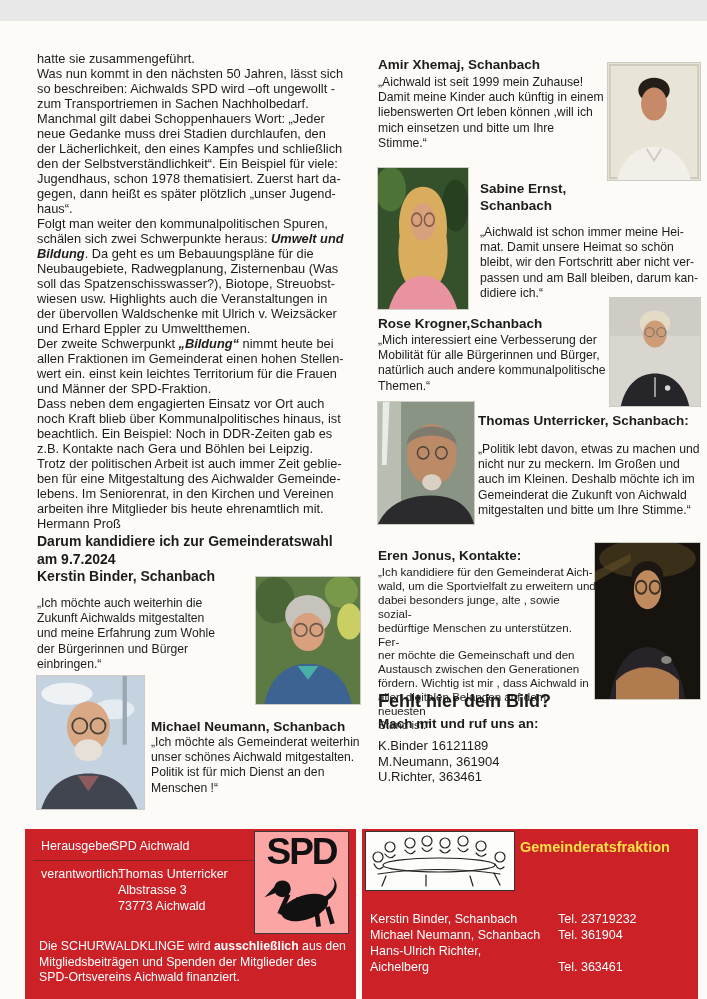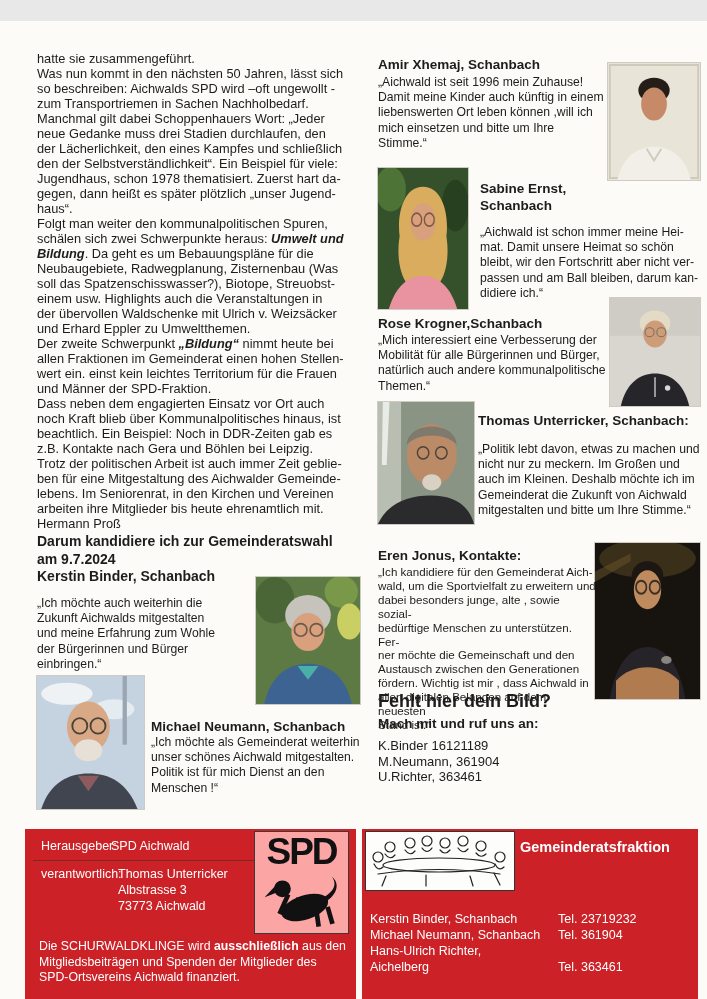--- a/index.html
+++ b/index.html
@@ -37,21 +37,21 @@
 den der Selbstverständlichkeit“. Ein Beispiel für viele:
 Jugendhaus, schon 1978 thematisiert. Zuerst hart da-
 gegen, dann heißt es später plötzlich „unser Jugend-
 haus“.</div>
 
   <div class="abs body-text pre" style="left:37px;top:195px;width:332px;"><span>Folgt man weiter den kommunalpolitischen Spuren,
 schälen sich zwei Schwerpunkte heraus: </span><span class="bi">Umwelt und
 Bildung</span><span>. Da geht es um Bebauungspläne für die
 Neubaugebiete, Radwegplanung, Zisternenbau (Was
 soll das Spatzenschisswasser?), Biotope, Streuobst-
-einem usw. Highlights  auch die Veranstaltungen in
+wiesen usw. Highlights  auch die Veranstaltungen in
 der übervollen Waldschenke mit Ulrich v. Weizsäcker
 und Erhard Eppler zu Umweltthemen.
 Der zweite Schwerpunkt </span><span class="bi">„Bildung“</span><span>  nimmt heute bei
 allen Fraktionen im Gemeinderat einen hohen Stellen-
 wert ein. einst kein leichtes Territorium für die Frauen
 und Männer der SPD-Fraktion.
 Dass neben dem engagierten Einsatz vor Ort  auch
 noch Kraft blieb über Kommunalpolitisches hinaus, ist
 beachtlich. Ein Beispiel: Noch in DDR-Zeiten gab es
 z.B. Kontakte nach Gera und Böhlen bei Leipzig.
@@ -103,21 +103,21 @@
 
   <div class="abs" style="left:151px;top:698px;width:225px;">
     <div class="cand-name">Michael Neumann, Schanbach</div>
     <div class="quote pre">„Ich möchte als Gemeinderat weiterhin
 unser schönes Aichwald mitgestalten.
 Politik ist für mich Dienst an den
 Menschen !“</div>
   </div>
 
   <div class="abs cand-name" style="left:378px;top:36px;">Amir Xhemaj, Schanbach</div>
-  <div class="abs quote pre" style="left:378px;top:54px;width:228px;">„Aichwald ist seit 1996 mein Zuhause!
+  <div class="abs quote pre" style="left:378px;top:54px;width:228px;">„Aichwald ist seit 1999 mein Zuhause!
 Damit meine Kinder auch künftig in einem
 liebenswerten Ort leben können ,will ich
 mich einsetzen und bitte um Ihre Stimme.“</div>
   <div class="photo" style="left:608px;top:42px;width:92px;height:117px;">
     <svg viewBox="0 0 100 120" preserveAspectRatio="none">
       <rect width="100" height="120" fill="#e9e4d8"></rect>
       <rect x="2" y="2" width="96" height="116" fill="none" stroke="#cfc9ba" stroke-width="2"></rect>
       <ellipse cx="50" cy="28" rx="17" ry="13" fill="#241d18"></ellipse>
       <ellipse cx="50" cy="42" rx="14" ry="17" fill="#c78a68"></ellipse>
       <path d="M10,120 C16,96 32,86 50,86 C68,86 84,96 90,120 Z" fill="#f1efe7"></path>
@@ -268,21 +268,21 @@
             <path d="M110,21 q5,6 10,1"></path>
           <path d="M8,32 q4,8 9,3"></path>
             <path d="M129,32 q4,8 9,3"></path>
           <path d="M20,44 l-4,10"></path>
             <path d="M60,43 l0,11"></path>
           <path d="M104,44 l3,10"></path>
             <path d="M128,41 l6,12"></path>
         </g>
       </svg>
     </div>
-    <div class="abs b" style="left:158px;top:10px;font-size:14.5px;color:#ffffff;">Gemeinderatsfraktion</div>
+    <div class="abs b" style="left:158px;top:10px;font-size:14.5px;color:#fde047;">Gemeinderatsfraktion</div>
 
     <span class="abs ftext" style="left:8px;top:82px;">Kerstin Binder, Schanbach</span>
     <span class="abs ftext" style="left:196px;top:82px;">Tel.  23719232</span>
     <span class="abs ftext" style="left:8px;top:98px;">Michael Neumann, Schanbach</span>
     <span class="abs ftext" style="left:196px;top:98px;">Tel.   361904</span>
     <span class="abs ftext" style="left:8px;top:114px;">Hans-Ulrich Richter,</span>
     <span class="abs ftext" style="left:8px;top:130px;">Aichelberg</span>
     <span class="abs ftext" style="left:196px;top:130px;">Tel.  363461</span>
   </div>
 

